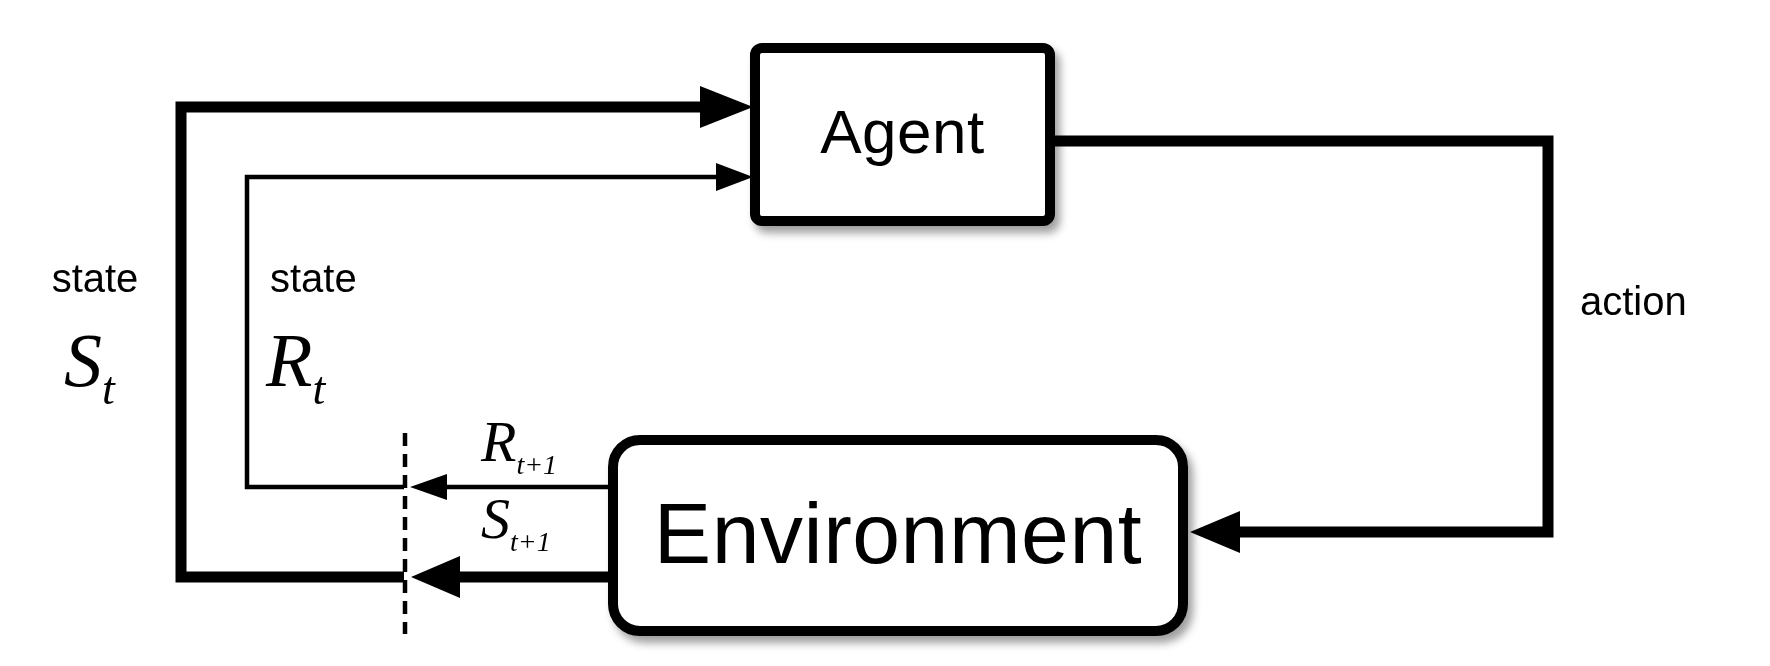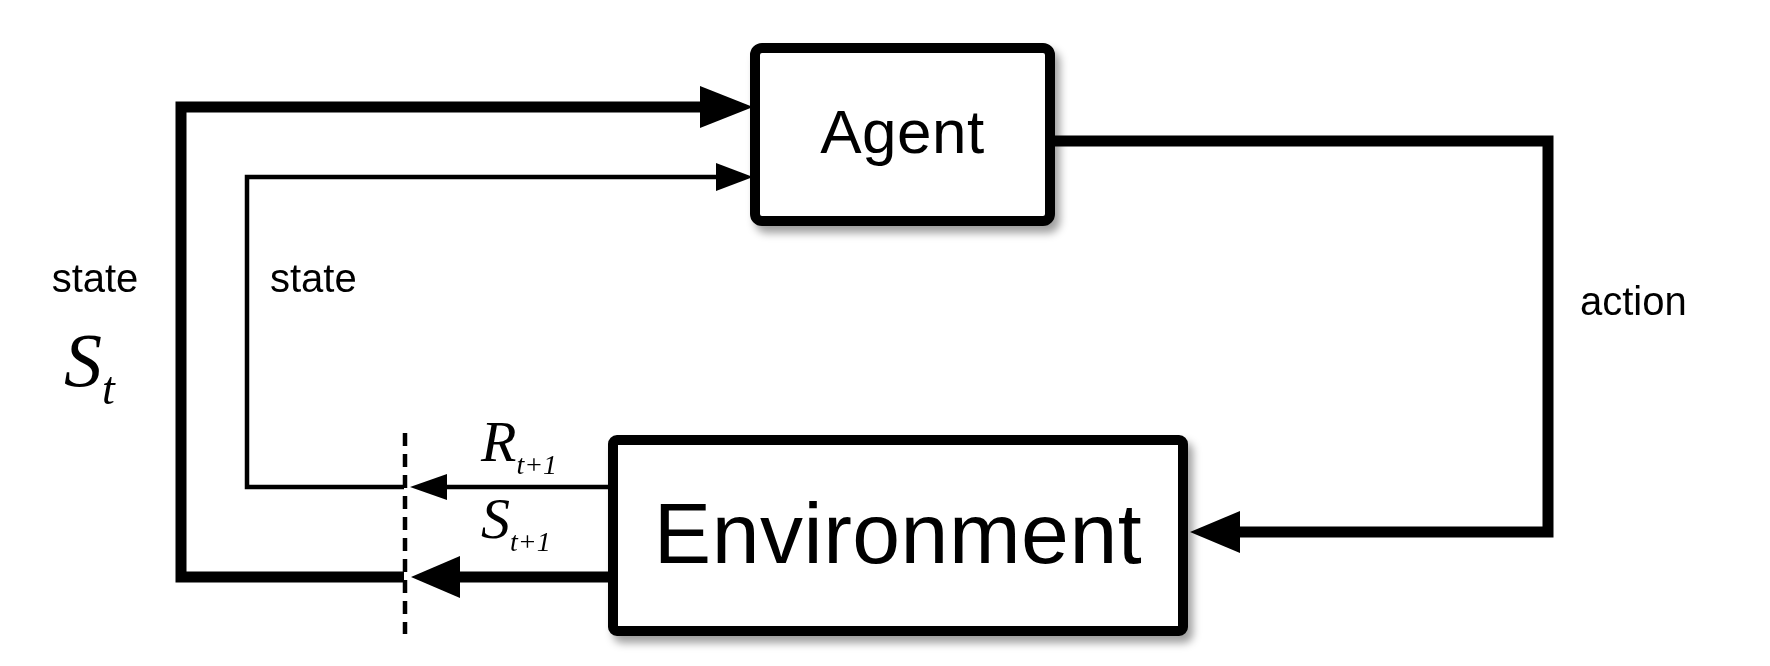--- a/index.html
+++ b/index.html
@@ -23,21 +23,21 @@
     align-items: center;
     justify-content: center;
     box-shadow: 5px 7px 8px rgba(0,0,0,0.38);
   }
   .node-agent {
     left: 750px; top: 43px; width: 305px; height: 183px;
     border-radius: 12px; font-size: 62px;
   }
   .node-env {
     left: 608px; top: 435px; width: 580px; height: 201px;
-    border-radius: 9px; font-size: 86px;
+    border-radius: 32px; font-size: 86px;
   }
   .node-label { line-height: 1; letter-spacing: 0.5px; padding-bottom: 6px; }
 
   .word {
     position: absolute;
     font-size: 40px;
     line-height: 1;
     white-space: nowrap;
   }
   .word-state  { left: 25px;  top: 258px; width: 140px; text-align: center; }
@@ -96,20 +96,23 @@
   </div>
 
   <div class="word word-state">state</div>
   <div class="word word-reward">state</div>
   <div class="word word-action">action</div>
 
   <div class="math math-state">
     <span class="base">S</span><span class="sub">t</span>
   </div>
 
+  <div class="math math-reward">
+    <span class="base">R</span><span class="sub">t</span>
+  </div>
 
 
   <div class="math math-sm math-next-reward">
     <span class="base">R</span><span class="sub">t+1</span>
   </div>
 
   <div class="math math-sm math-next-state">
     <span class="base">S</span><span class="sub">t+1</span>
   </div>
 

